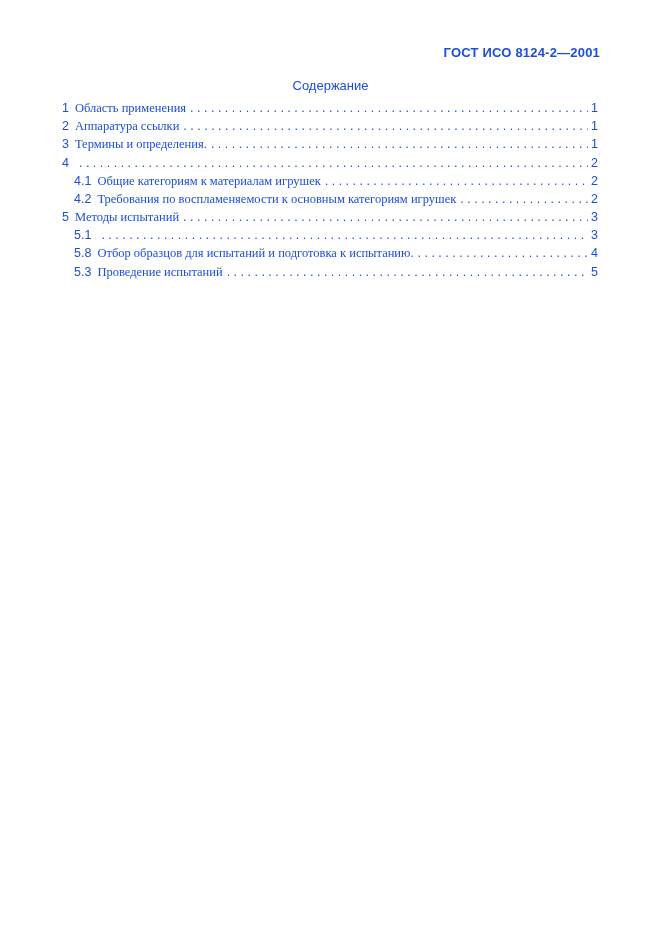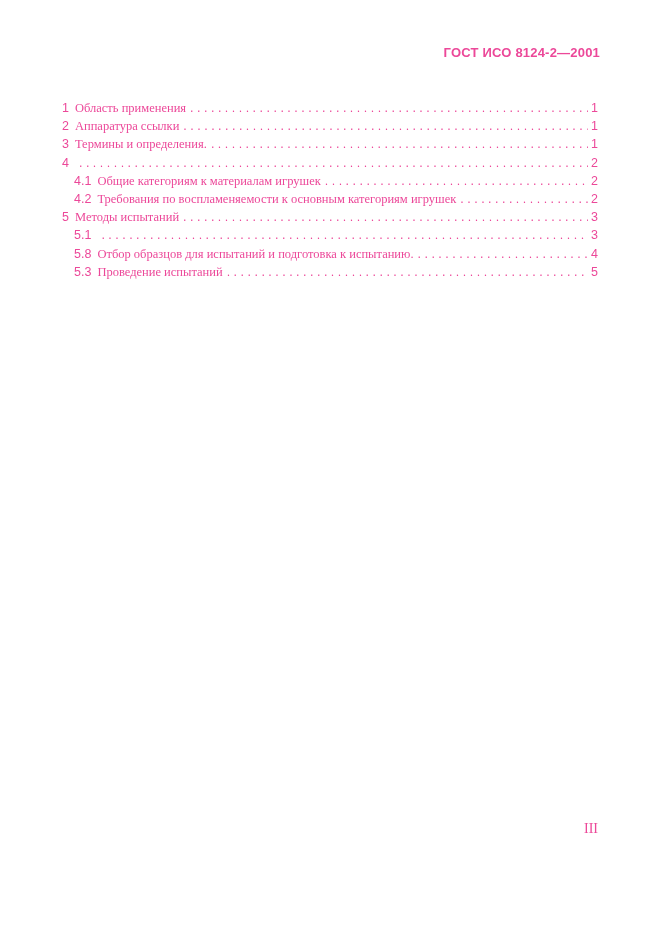--- a/index.html
+++ b/index.html
@@ -5,21 +5,21 @@
   html, body {
     margin: 0;
     padding: 0;
     background: #ffffff;
   }
   .page {
     position: relative;
     width: 661px;
     height: 936px;
     background: #ffffff;
-    color: #ec4899;
+    color: #1d4ed8;
     font-family: "Liberation Sans", sans-serif;
     overflow: hidden;
   }
   .doc-header {
     position: absolute;
     top: 45px;
     left: 0;
     right: 61px;
     text-align: right;
     font-size: 13px;
@@ -43,20 +43,21 @@
   }
   .toc-row {
     display: flex;
     align-items: baseline;
     height: 18.2px;
     line-height: 18.2px;
     white-space: nowrap;
   }
   .toc-row.level-2 {
     padding-left: 12px;
+    align-items: flex-end;
   }
   .num {
     margin-right: 6px;
   }
   .label {
     white-space: nowrap;
     font-family: Liberation Serif, serif;
   }
   .leader {
     flex: 1;
@@ -81,20 +82,21 @@
     font-size: 14px;
   }
 </style>
 </head>
 <body>
 
 <div class="page">
 
   <div class="doc-header">ГОСТ ИСО 8124-2—2001</div>
 
+  <div class="toc-title">Содержание</div>
 
   <div class="toc">
 
     <div class="toc-row level-1">
       <span class="num">1</span>
         <span class="label">Область применения</span>
         <span class="leader"></span>
         <span class="pg">1</span>
     </div>
 
@@ -155,15 +157,14 @@
     <div class="toc-row level-2">
       <span class="num">5.3</span>
         <span class="label">Проведение испытаний</span>
         <span class="leader"></span>
         <span class="pg">5</span>
     </div>
 
 
   </div>
 
-  <div class="folio">III</div>
 
 </div>
 
 </body></html>

